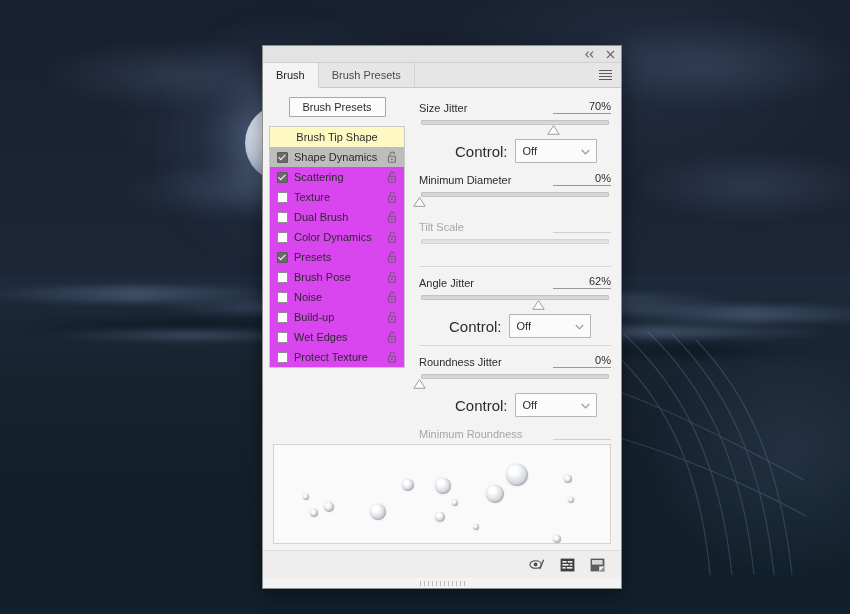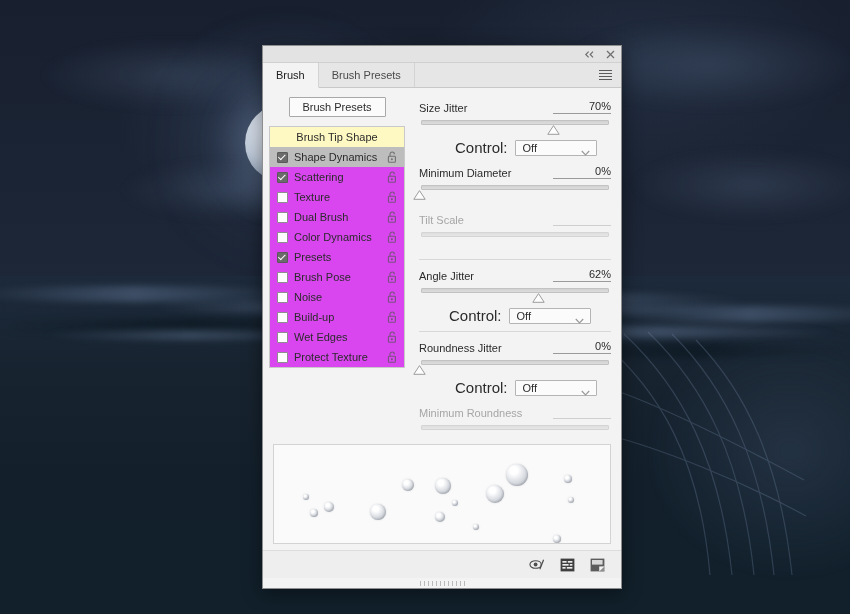--- a/index.html
+++ b/index.html
@@ -146,21 +146,21 @@
   }
   .track.disabled { background:linear-gradient(#dedede,#e6e6e6); border-color:#d4d4d4; }
   .thumb {
     position:absolute; top:6px; width:13px; height:10px; margin-left:-6.5px; cursor:pointer;
   }
   .thumb svg { display:block; }
 
   .control-row { display:flex; align-items:center; gap:7px; margin:6px 0 7px 0; padding-left:36px; }
   .control-row .clabel { font-size:15px; color:#2b2b2b; }
   .select {
-    position:relative; width:82px; height:16px; background:#fbfbfb; border:1px solid #b4b4b4;
+    position:relative; width:82px; height:24px; background:#fbfbfb; border:1px solid #b4b4b4;
     border-radius:1px; display:flex; align-items:center; padding-left:7px;
     font-size:11px; color:#2b2b2b; cursor:pointer;
   }
   .select .chev { position:absolute; right:6px; top:5px; }
 
   .divider { height:1px; background:#d8d8d8; margin:6px 0 6px 0; }
 
   .flags { padding:6px 0 0 6px; }
   .flag-line { display:flex; align-items:center; height:17px; }
   .flag { display:flex; align-items:center; gap:7px; cursor:pointer; }

